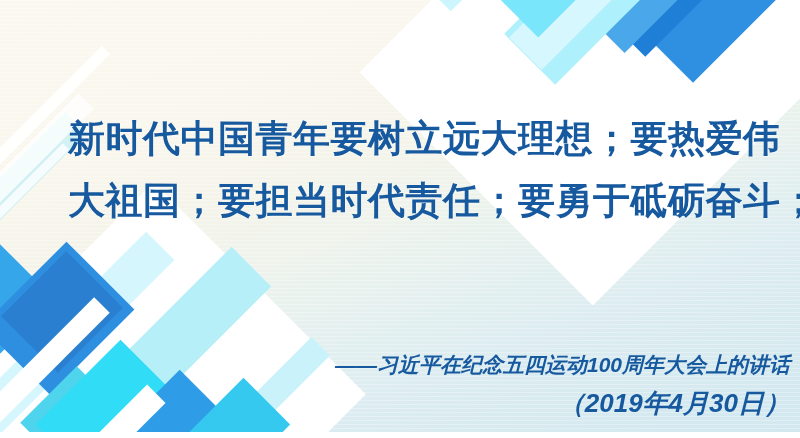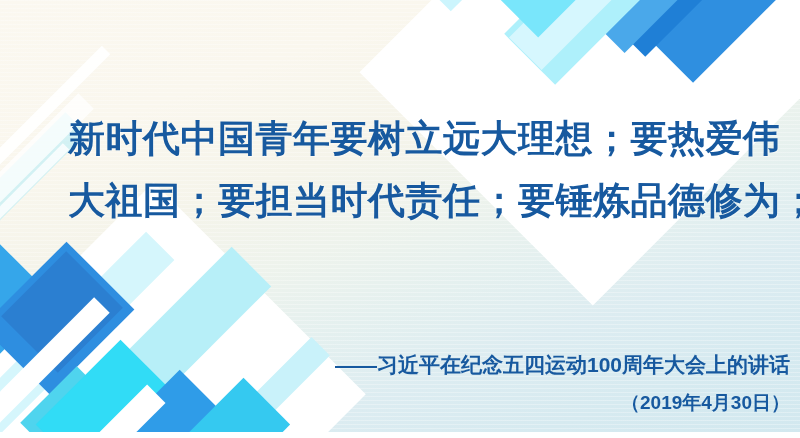--- a/index.html
+++ b/index.html
@@ -246,31 +246,32 @@
     letter-spacing: 0.5px;
     line-height: 62px;
     white-space: nowrap;
     text-shadow: 1px 1px 0 rgba(255,255,255,0.35);
   }
   .attrib-block {
     position: absolute;
     right: 34px;
     top: 348px;
     text-align: right;
+    font-style: italic;
   }
   .attrib-source {
     color: #17599f;
     font-size: 21px;
     font-weight: bold;
     line-height: 34px;
     white-space: nowrap;
   }
   .attrib-date {
     color: #17599f;
-    font-size: 19px;
+    font-size: 26px;
     font-weight: bold;
     line-height: 34px;
     white-space: nowrap;
     margin-top: 4px;
   }
 </style>
 </head>
 <body>
 
 <div id="poster">
@@ -310,21 +311,21 @@
     <div class="shape bl-c4"></div>
     <div class="shape bl-w3"></div>
   </div>
 
   <div class="bottom-strip"></div>
 
   <div class="content">
 
     <div class="quote-block">
       <div class="quote-line">新时代中国青年要树立远大理想；要热爱伟</div>
-      <div class="quote-line">大祖国；要担当时代责任；要锤炼品德修为；</div>
+      <div class="quote-line">大祖国；要担当时代责任；要勇于砥砺奋斗；</div>
     </div>
 
     <div class="attrib-block">
       <div class="attrib-source">——习近平在纪念五四运动100周年大会上的讲话</div>
       <div class="attrib-date">（2019年4月30日）</div>
     </div>
 
   </div>
 </div>
 

